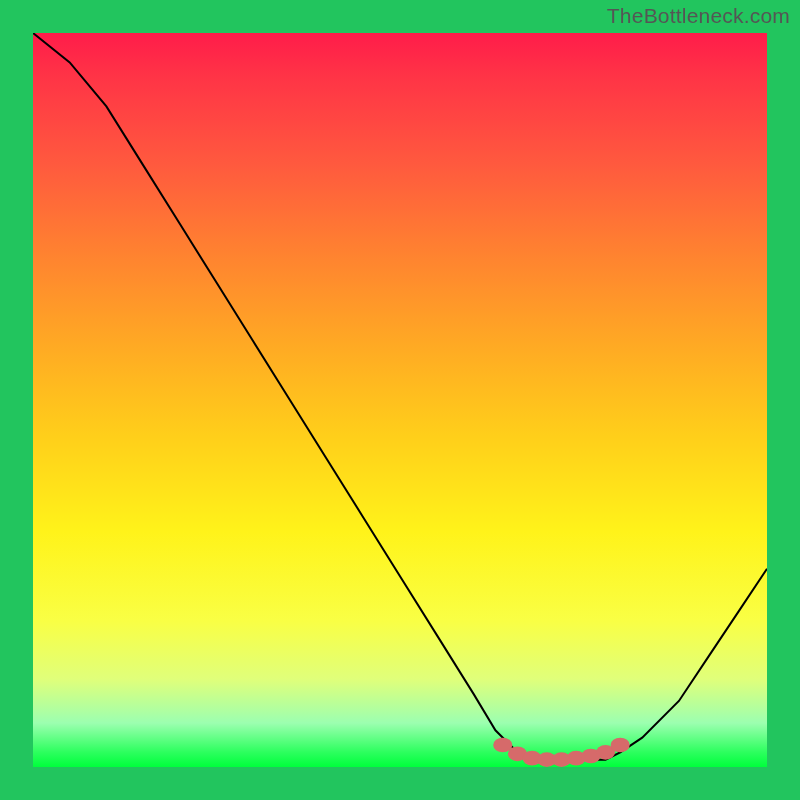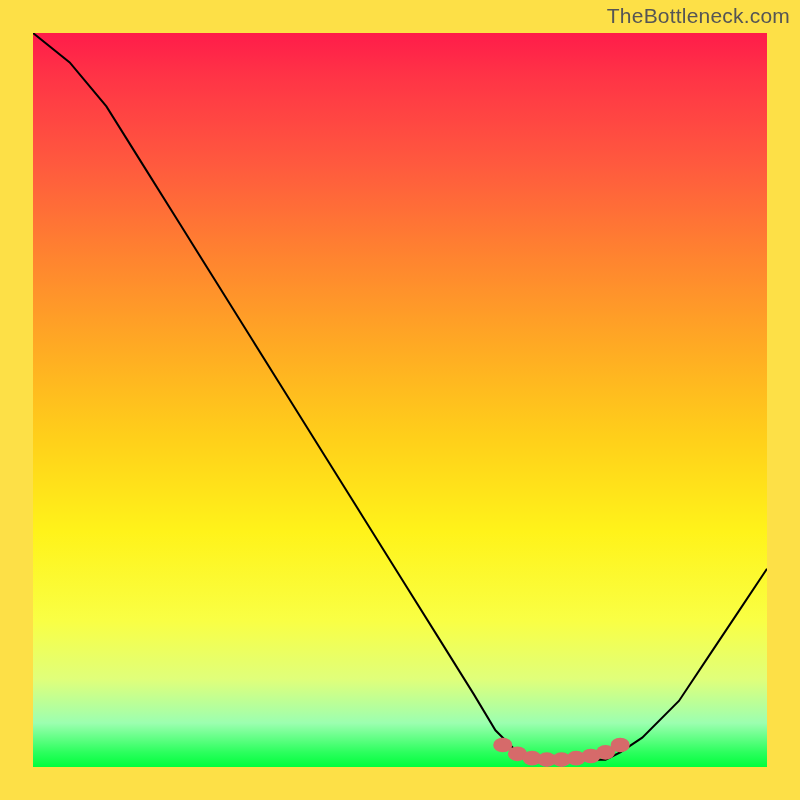--- a/index.html
+++ b/index.html
@@ -8,21 +8,21 @@
     width: 800px;
     height: 800px;
     background: #000;
     overflow: hidden;
     font-family: Arial, Helvetica, sans-serif;
   }
   .frame {
     position: relative;
     width: 800px;
     height: 800px;
-    background: #fde047;
+    background: #22c55e;
   }
   .watermark {
     position: absolute;
     top: 4px;
     right: 10px;
     color: #555;
     font-size: 21px;
     font-weight: 400;
     letter-spacing: 0.2px;
     z-index: 3;

